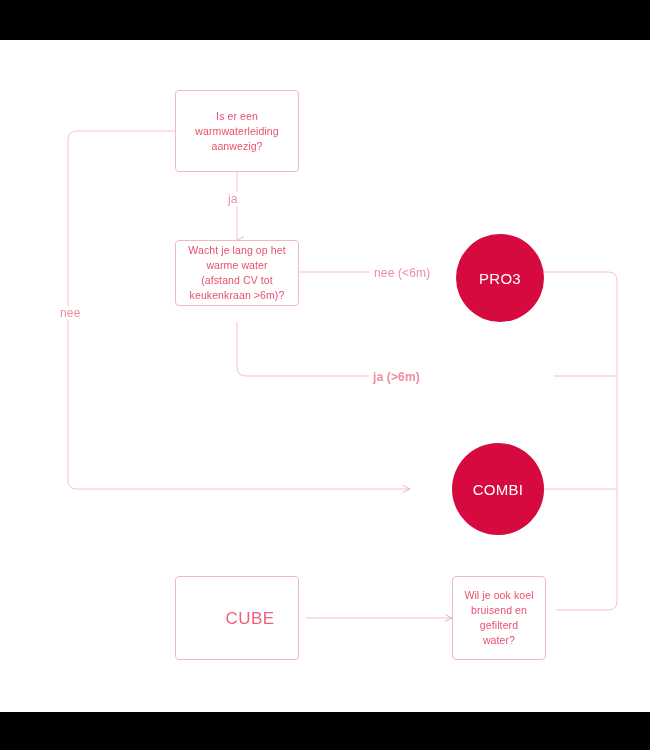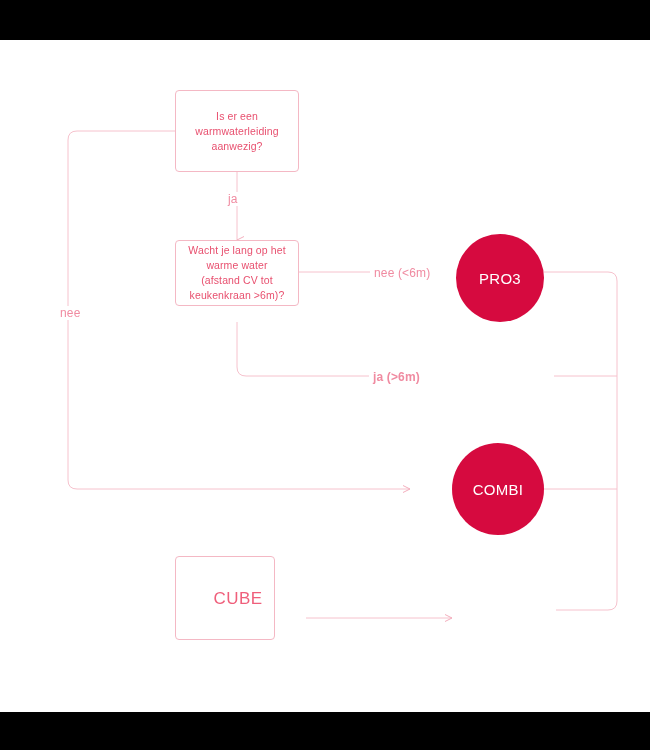--- a/index.html
+++ b/index.html
@@ -141,22 +141,25 @@
 
     <div class="node circle" style="left:456px; top:194px; width:88px; height:88px;">
       <span>PRO3</span>
     </div>
 
 
     <div class="node circle" style="left:452px; top:403px; width:92px; height:92px;">
       <span>COMBI</span>
     </div>
 
+    <div class="node box" style="left:452px; top:536px; width:94px; height:84px;">
+      <span>Wil je ook koel bruisend en gefilterd water?</span>
+    </div>
 
-    <div class="node box cube-box" style="left:175px; top:516px; width:100px; height:84px;padding-left:36px;">
+    <div class="node box cube-box" style="left:175px; top:536px; width:124px; height:84px;padding-left:36px;">
       <span>CUBE</span>
     </div>
 
     <div class="edge-label" style="left:224px; top:152px;">
       <span>ja</span>
     </div>
 
     <div class="edge-label" style="left:56px; top:266px;">
       <span>nee</span>
     </div>

